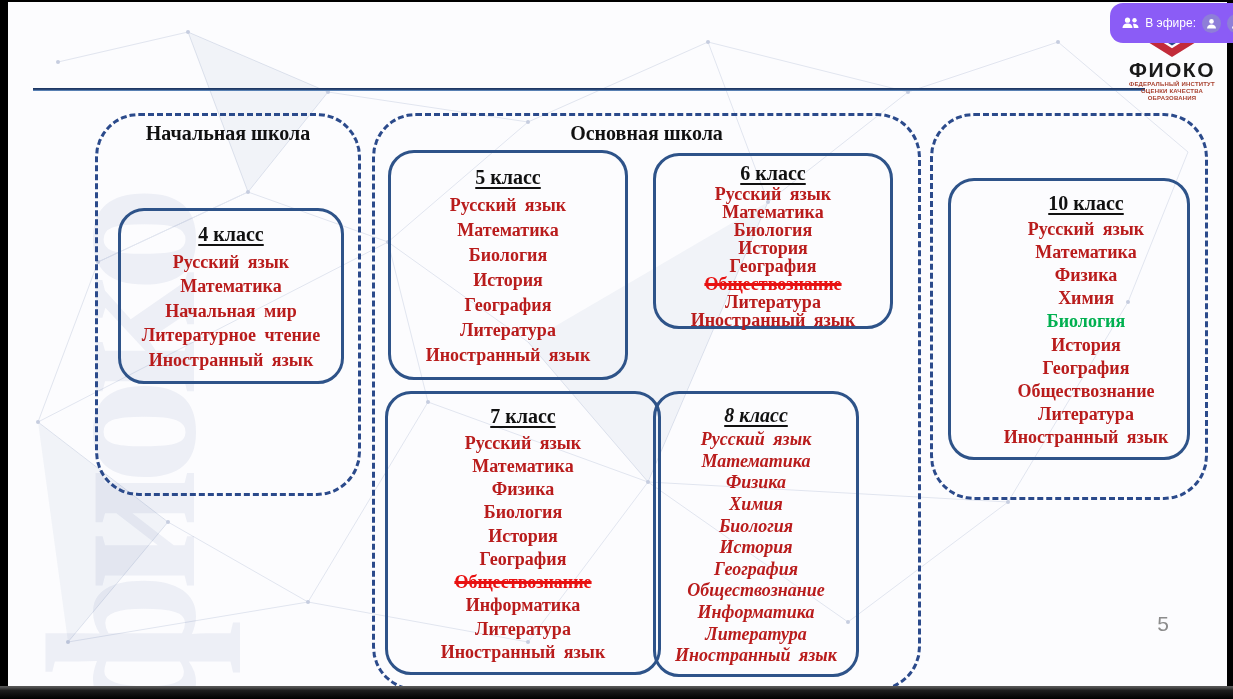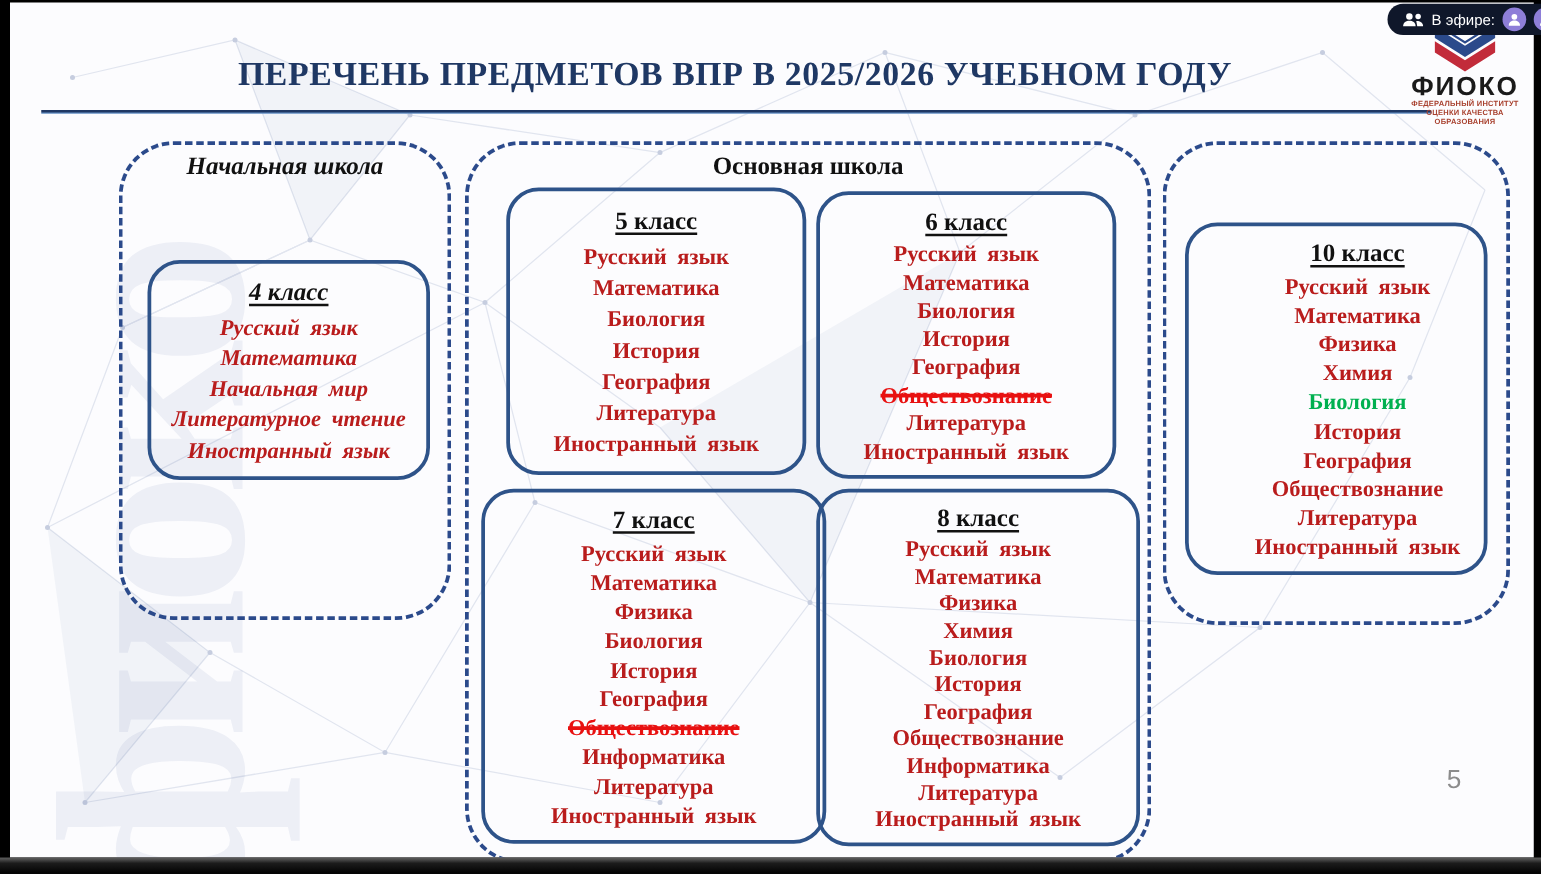--- a/index.html
+++ b/index.html
@@ -15,21 +15,21 @@
           writing-mode:vertical-rl;transform:rotate(180deg);
           font-weight:bold;font-size:215px;letter-spacing:-18px;
           color:rgba(43,74,139,0.07);user-select:none;line-height:240px;}
 
   .slide-title{position:absolute;left:0;top:42px;width:1160px;text-align:center;
           color:#1f3864;font-weight:bold;font-size:27px;letter-spacing:0.5px;white-space:nowrap;}
   .title-rule{position:absolute;left:25px;top:86px;width:1112px;height:3px;
           background:linear-gradient(to bottom,#1f3864 40%,#6d9bd1);}
 
   .section{position:absolute;border:3px dashed #2b4a8b;border-radius:44px;}
-  .section-primary{left:87px;top:111px;width:260px;height:377px;font-style:italic;}
+  .section-primary{left:87px;top:111px;width:260px;height:377px;}
   .section-basic{left:364px;top:111px;width:543px;height:572px;}
   .section-high{left:922px;top:111px;width:272px;height:381px;}
   .section-title{position:absolute;top:6px;left:0;width:100%;text-align:center;
           font-weight:bold;font-size:20px;color:#111;}
 
   .card{position:absolute;border:3px solid #2e5389;border-radius:26px;background:transparent;
           display:flex;flex-direction:column;justify-content:space-evenly;align-items:center;
           padding:6px 4px;box-sizing:border-box;}
   .card-title{font-weight:bold;font-size:20px;color:#111;text-decoration:underline;
           text-decoration-thickness:2px;text-underline-offset:3px;}
@@ -42,22 +42,22 @@
 
   
   .logo{position:absolute;top:6px;right:4px;width:102px;text-align:center;z-index:3;}
   .logo-emblem{display:block;margin:0 auto 1px auto;}
   .logo-name{font-family:"Liberation Sans",sans-serif;font-weight:bold;font-size:21px;
           letter-spacing:1.5px;color:#1a1a1a;line-height:22px;}
   .logo-sub{font-family:"Liberation Sans",sans-serif;font-weight:bold;font-size:6px;
           color:#a8402e;line-height:7px;letter-spacing:0.2px;}
 
   
-  .live-badge{position:absolute;top:3px;right:0;height:25px;min-width:120px;z-index:10;
-          background:#0f172a;border-radius:13px 0 0 13px;display:flex;align-items:center;
+  .live-badge{position:absolute;top:3px;right:0;height:40px;min-width:120px;z-index:10;
+          background:#8b5cf6;border-radius:13px 0 0 13px;display:flex;align-items:center;
           gap:6px;padding:0 0 0 12px;overflow:hidden;box-sizing:border-box;
           font-family:"Liberation Sans",sans-serif;}
   .live-label{color:#fff;font-size:12px;white-space:nowrap;}
   .avatar{flex:0 0 auto;width:19px;height:19px;border-radius:50%;background:#8e7ed8;
           display:flex;align-items:center;justify-content:center;}
   .avatar.clipped{margin-right:-13px;}
 </style>
 </head>
 <body>
 
@@ -99,48 +99,47 @@
           <circle cx="640" cy="480" r="2"></circle>
           <circle cx="520" cy="640" r="2"></circle>
         <circle cx="840" cy="620" r="2"></circle>
           <circle cx="1000" cy="500" r="2"></circle>
           <circle cx="1120" cy="300" r="2"></circle>
       </g>
     </svg>
 
     <div class="watermark">фиоко</div>
 
-    <div class="slide-title">ПЕРЕЧЕНЬ ПРЕДМЕТОВ ВПР В 2025/2026 УЧЕБНОМ ГОДУ</div>
     <div class="title-rule"></div>
 
     <div class="section section-primary">
       <div class="section-title">Начальная школа</div>
     <div class="card" style="left: 20px; top: 92px; width: 226px; height: 176px;">
           <div class="card-title">4 класс</div>
           <div class="subject">Русский язык</div>
           <div class="subject">Математика</div>
           <div class="subject">Начальная мир</div>
           <div class="subject">Литературное чтение</div>
           <div class="subject">Иностранный язык</div>
         </div>
       </div>
 
     <div class="section section-basic">
       <div class="section-title">Основная школа</div>
-    <div class="card" style="left: 30px; top: 34px; width: 240px; height: 230px;">
+    <div class="card" style="left: 13px; top: 34px; width: 240px; height: 230px;">
           <div class="card-title">5 класс</div>
           <div class="subject">Русский язык</div>
           <div class="subject">Математика</div>
           <div class="subject">Биология</div>
           <div class="subject">История</div>
           <div class="subject">География</div>
           <div class="subject">Литература</div>
           <div class="subject">Иностранный язык</div>
         </div>
-        <div class="card" style="left: 278px; top: 37px; width: 240px; height: 230px;">
+        <div class="card" style="left: 278px; top: 37px; width: 240px; height: 176px;">
           <div class="card-title">6 класс</div>
           <div class="subject">Русский язык</div>
           <div class="subject">Математика</div>
           <div class="subject">Биология</div>
           <div class="subject">История</div>
           <div class="subject">География</div>
           <div class="subject struck-red">Обществознание</div>
           <div class="subject">Литература</div>
           <div class="subject">Иностранный язык</div>
         </div>
@@ -150,21 +149,21 @@
           <div class="subject">Математика</div>
           <div class="subject">Физика</div>
           <div class="subject">Биология</div>
           <div class="subject">История</div>
           <div class="subject">География</div>
           <div class="subject struck-red">Обществознание</div>
           <div class="subject">Информатика</div>
           <div class="subject">Литература</div>
           <div class="subject">Иностранный язык</div>
         </div>
-        <div class="card" style="left: 278px; top: 275px; width: 259px; height: 286px;">
+        <div class="card" style="left: 278px; top: 275px; width: 206px; height: 286px; font-style: italic;">
           <div class="card-title">8 класс</div>
           <div class="subject">Русский язык</div>
           <div class="subject">Математика</div>
           <div class="subject">Физика</div>
           <div class="subject">Химия</div>
           <div class="subject">Биология</div>
           <div class="subject">История</div>
           <div class="subject">География</div>
           <div class="subject">Обществознание</div>
           <div class="subject">Информатика</div>

